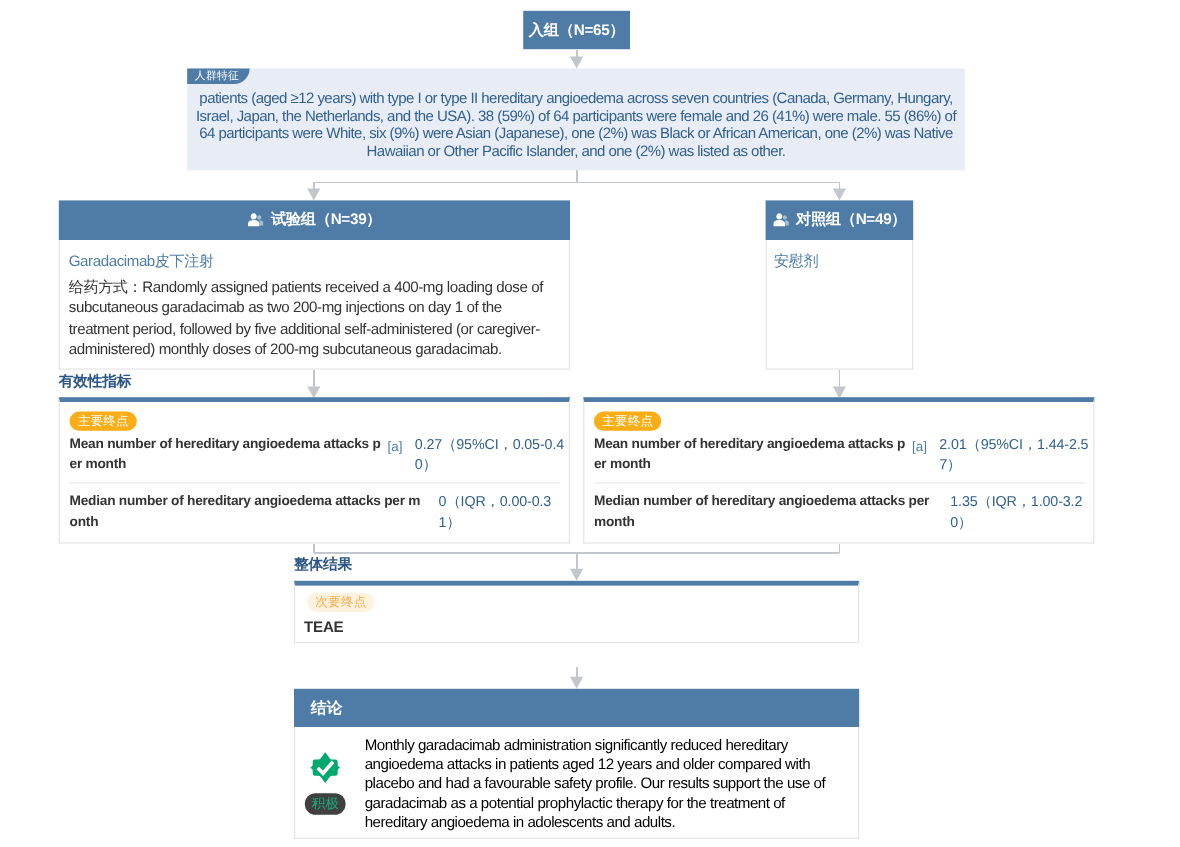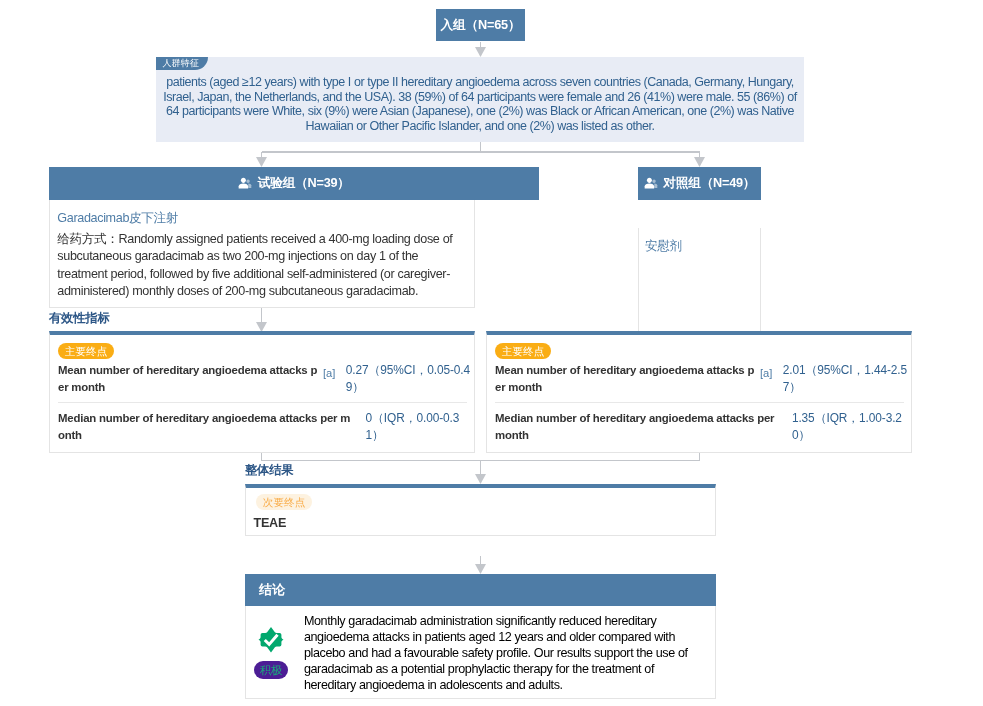--- a/index.html
+++ b/index.html
@@ -19,21 +19,21 @@
           font-size:9px;line-height:13.1px;padding:0 9.1px 0 6.4px;
           border-bottom-right-radius:13px;letter-spacing:.2px;}
   .poptext{left:163px;top:75px;width:634px;font-size:12.5px;line-height:14.55px;
            letter-spacing:-0.45px;color:#31618f;text-align:center;}
 
   
   .armhdr{height:33px;background:#4e7ca6;color:#ffffff;font-size:12.7px;font-weight:bold;
           display:flex;align-items:center;justify-content:center;gap:5.5px;letter-spacing:-0.25px;}
   .picon svg{display:block;}
   .armbody{background:#fff;border:1px solid #e4e4e4;border-top:none;}
-  .arm1hdr{left:49px;top:167px;width:490px;}
+  .arm1hdr{left:49px;top:167px;width:426px;}
   .arm1body{left:49px;top:200px;width:426px;height:108px;}
   .arm2hdr{left:638px;top:167px;width:123px;}
   .arm2body{left:638px;top:200px;width:123px;height:108px;}
   .armtitle{font-size:12.6px;color:#4e7ca6;line-height:17.2px;letter-spacing:-0.35px;}
   .armtext{font-size:12.6px;color:#333333;line-height:17.25px;letter-spacing:-0.35px;}
 
   
   .seclabel{font-size:12.3px;font-weight:bold;color:#2c5686;line-height:17px;letter-spacing:-0.2px;}
 
   
@@ -52,25 +52,25 @@
         word-break:break-all;flex:0 0 auto;}
   .odiv{height:1px;background:#e8e8e8;margin:5.8px 7.5px 7.2px 8px;}
 
   
   .conchdr{left:245px;top:574px;width:471px;height:32px;background:#4e7ca6;
            color:#ffffff;font-size:13px;font-weight:bold;display:flex;align-items:center;
            padding-left:14px;letter-spacing:.2px;}
   .concbody{left:245px;top:606px;width:471px;height:93px;background:#fff;
             border:1px solid #e4e4e4;border-top:none;}
   .conctext{font-size:12.6px;line-height:16.05px;color:#000000;letter-spacing:-0.4px;}
-  .tagpill{display:inline-block;vertical-align:top;background:#4c1d95;color:#1aa97b;
+  .tagpill{display:inline-block;vertical-align:top;background:#404040;color:#1aa97b;
            font-size:11.4px;line-height:18.4px;padding:0 6px;border-radius:9.2px;}
   .picon{display:inline-flex;align-items:center;}
   .arm1body{padding:9.5px 0 0 7.3px;}
-  .arm2body{padding:9.5px 0 0 6px;margin-top:28px;}
+  .arm2body{padding:9.5px 0 0 6px;}
   .arm1body .armtext{width:406px;margin-top:4.5px;}
   .obadge{padding:7.6px 0 0 8.2px;height:16.1px;box-sizing:content-box;line-height:0;}
   .cicon{position:absolute;left:11.5px;top:19.7px;line-height:0;}
   .ctag{position:absolute;left:7.7px;top:54.5px;line-height:0;}
   .conctext{position:absolute;left:57.9px;top:7.2px;width:395px;}
   .tname{font-size:12.6px;font-weight:bold;color:#333333;letter-spacing:-0.2px;
          line-height:19.4px;width:69.9px;flex:0 0 auto;}
   .tval{font-size:12.6px;color:#31618f;letter-spacing:-0.4px;line-height:19.4px;
         width:360px;flex:0 0 auto;}
   #teae-row{padding-left:7.4px;margin-top:4.2px;}
@@ -148,21 +148,21 @@
     <div class="armtitle">安慰剂</div>
   </div>
 
   <div class="abs seclabel" style="left:49px;top:310px;">有效性指标</div>
 
   <div class="abs outbox" style="left:49px;top:331px;width:426px;height:122px;">
     <div class="obadge"><span class="pill">主要终点</span></div>
     <div class="orow r1">
       <div class="oname" style="width:265px">Mean number of hereditary angioedema attacks per month</div>
       <div class="osup" style="width:22.7px">[a]</div>
-      <div class="oval" style="width:126px">0.27（95%CI，0.05-0.49）</div>
+      <div class="oval" style="width:126px">0.27（95%CI，0.05-0.40）</div>
     </div>
     <div class="odiv"></div>
     <div class="orow">
       <div class="oname" style="width:294px">Median number of hereditary angioedema attacks per month</div>
       <div class="oval" style="width:108px;margin-left:13.5px">0（IQR，0.00-0.31）</div>
     </div>
   </div>
 
   <div class="abs outbox" style="left:486px;top:331px;width:426px;height:122px;">
     <div class="obadge"><span class="pill">主要终点</span></div>

